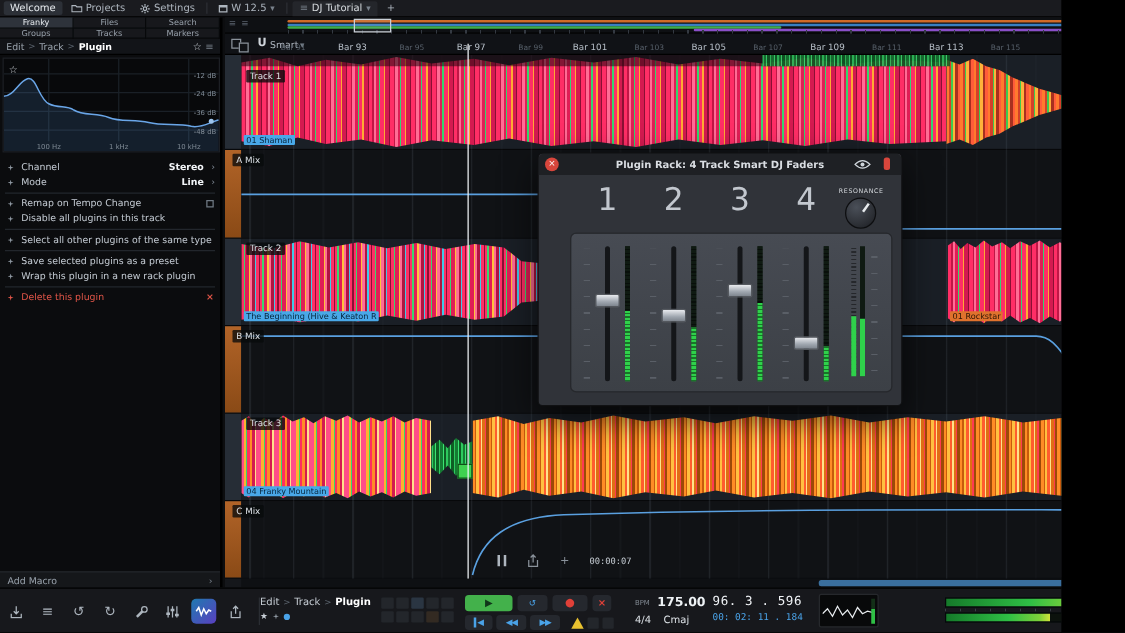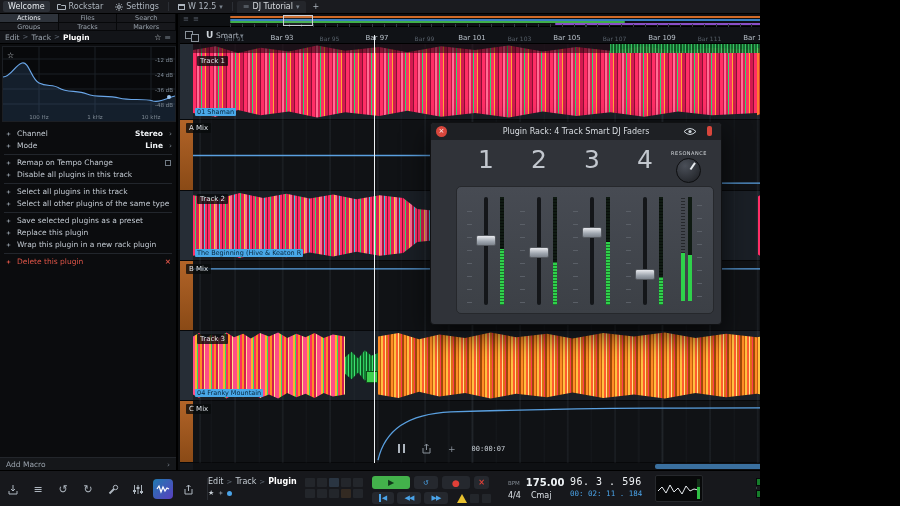--- a/index.html
+++ b/index.html
@@ -1,18 +1,18 @@
 <!DOCTYPE html>
 <html><head>
 <meta charset="utf-8">
 <style>
   *{margin:0;padding:0;box-sizing:border-box}
   html,body{width:900px;height:506px;overflow:hidden;background:#000}
   body{font-family:"DejaVu Sans",sans-serif;color:#c6cdd4;font-size:9px}
-  #app{position:relative;width:760px;height:506px;background:#0c0d0f;overflow:hidden}
+  #app{position:relative;width:849px;height:506px;background:#0c0d0f;overflow:hidden}
   .abs{position:absolute}
   .flex{display:flex;align-items:center}
   .mono{font-family:"DejaVu Sans Mono",monospace}
 
   
   #menubar{left:0;top:0;width:900px;height:14px;background:#1a1b1f;border-bottom:1px solid #000;display:flex;align-items:center;gap:2px;padding:0 3px;z-index:60}
   .mb-item{display:flex;align-items:center;gap:3px;padding:0 5px;height:11px;border-radius:2px;color:#aeb6bf;font-size:8px;white-space:nowrap}
   .mb-item.active{background:#2c3037;color:#e6eaee}
   .mb-tab{display:flex;align-items:center;gap:3px;padding:0 6px;height:12px;border-radius:2px 2px 0 0;background:#24262b;color:#d6dade;font-size:8px}
   .mb-sep{width:1px;height:9px;background:#2c2f35;margin:0 2px}
@@ -90,21 +90,21 @@
   .pausebars{width:7px;height:9px;border-left:2px solid #aeb6bf;border-right:2px solid #aeb6bf}
   #hscroll{left:13px;top:449px;width:700px;height:7px;background:#0e1013}
   #hthumb{position:absolute;left:462px;top:1px;width:235px;height:5px;background:#3a6f9e;border-radius:2px}
   #vscroll{left:713px;top:30px;width:7px;height:419px;background:#0e1013}
   #vthumb{position:absolute;left:1px;top:76px;width:5px;height:140px;background:#34506b;border-radius:2px}
 
   
   #plugwin{left:430px;top:122px;width:292px;height:203px;background:#303339;border:1px solid #101113;border-radius:4px;box-shadow:0 10px 28px rgba(0,0,0,.65);z-index:50}
   #plughead{position:absolute;left:0;top:0;right:0;height:17px;background:#1e2024;border-radius:4px 4px 0 0;display:flex;align-items:center}
   #plugclose{position:absolute;left:5px;top:3px;width:11px;height:11px;border-radius:50%;background:#d8463c;color:#fff;font-size:7px;line-height:11px;text-align:center}
-  #plugtitle{flex:1;text-align:center;font-size:8px;font-weight:normal;color:#d9dde2}
+  #plugtitle{flex:1;text-align:center;font-size:8px;font-weight:bold;color:#d9dde2}
   .chnum{position:absolute;top:22px;width:30px;text-align:center;font-size:25px;color:#c2c7ce}
   #knoblabel{position:absolute;left:228px;top:27px;width:60px;text-align:center;font-size:5px;letter-spacing:.5px;color:#d6dade}
   #knob{position:absolute;left:245px;top:35px;width:25px;height:25px;border-radius:50%;background:radial-gradient(circle at 35% 30%,#4a4f58,#1b1d21);border:1px solid #0d0e10}
   #knob::after{content:"";position:absolute;left:50%;top:2px;width:2px;height:8px;background:#e8ecef;transform-origin:50% 10.5px;transform:translateX(-50%) rotate(35deg)}
   #fpanel{position:absolute;left:25px;top:63px;width:258px;height:128px;background:linear-gradient(#474b53,#3c4046);border-radius:5px;border:1px solid #26282c}
   .fcell{position:absolute;top:8px;width:44px;height:112px}
   .fticks{position:absolute;left:0;top:4px;width:5px;height:104px;background:repeating-linear-gradient(0deg,#5a5f67 0 1px,transparent 1px 13px)}
   .fslot{position:absolute;left:17px;top:2px;width:4px;height:108px;background:#141619;border-radius:2px}
   .fcap{position:absolute;left:9px;width:20px;height:11px;background:linear-gradient(#e8eaee,#9fa6af 60%,#7d848d);border-radius:2px;border:1px solid #55595f}
   .fmeter{position:absolute;left:33px;top:2px;width:4px;height:108px}
@@ -127,21 +127,21 @@
 <div id="app">
 
   <div id="menubar">
     <div class="mb-item active">
         <span>Welcome</span>
       </div>
     <div class="mb-item">
       <svg width="9" height="7">
           <path d="M0.5,1.5 h3 l1,1 h4 v4 h-8z" fill="none" stroke="#aeb6bf"></path>
         </svg>
-      <span>Rockstar</span>
+      <span>Projects</span>
     </div>
     <div class="mb-item">
       <svg width="8" height="8" viewBox="0 0 8 8">
           <circle cx="4" cy="4" r="1.4" fill="none" stroke="#aeb6bf"></circle>
           <g stroke="#aeb6bf">
             <path d="M4,0.2V1.6M4,6.4V7.8M0.2,4H1.6M6.4,4H7.8M1.3,1.3L2.3,2.3M5.7,5.7L6.7,6.7M6.7,1.3L5.7,2.3M2.3,5.7L1.3,6.7"></path>
           </g>
         </svg>
       <span>Settings</span>
     </div>
@@ -160,21 +160,21 @@
     <div class="mb-item">
         <span>+</span>
       </div>
     <div style="flex:1"></div>
     <div class="circle-avatar"></div>
     <div class="circle-icon"></div>
   </div>
 
   <div id="sidebar" class="abs">
     <div class="tabrow">
-      <div class="tabcell sel">Actions</div>
+      <div class="tabcell sel">Franky</div>
       <div class="tabcell">Files</div>
       <div class="tabcell">Search</div>
     </div>
     <div class="tabrow">
       <div class="tabcell">Groups</div>
       <div class="tabcell">Tracks</div>
       <div class="tabcell">Markers</div>
     </div>
     <div id="crumb">
       <span>Edit</span>
@@ -226,34 +226,26 @@
         <span>Remap on Tempo Change</span>
         <span class="mcheck"></span>
       </div>
       <div class="mrow">
         <span class="spark"></span>
         <span>Disable all plugins in this track</span>
       </div>
       <div class="msep"></div>
       <div class="mrow">
         <span class="spark"></span>
-        <span>Select all plugins in this track</span>
-      </div>
-      <div class="mrow">
-        <span class="spark"></span>
         <span>Select all other plugins of the same type</span>
       </div>
       <div class="msep"></div>
       <div class="mrow">
         <span class="spark"></span>
         <span>Save selected plugins as a preset</span>
-      </div>
-      <div class="mrow">
-        <span class="spark"></span>
-        <span>Replace this plugin</span>
       </div>
       <div class="mrow">
         <span class="spark"></span>
         <span>Wrap this plugin in a new rack plugin</span>
       </div>
       <div class="msep"></div>
       <div class="mrow danger">
         <span class="spark"></span>
         <span>Delete this plugin</span>
         <span class="mx">×</span>

